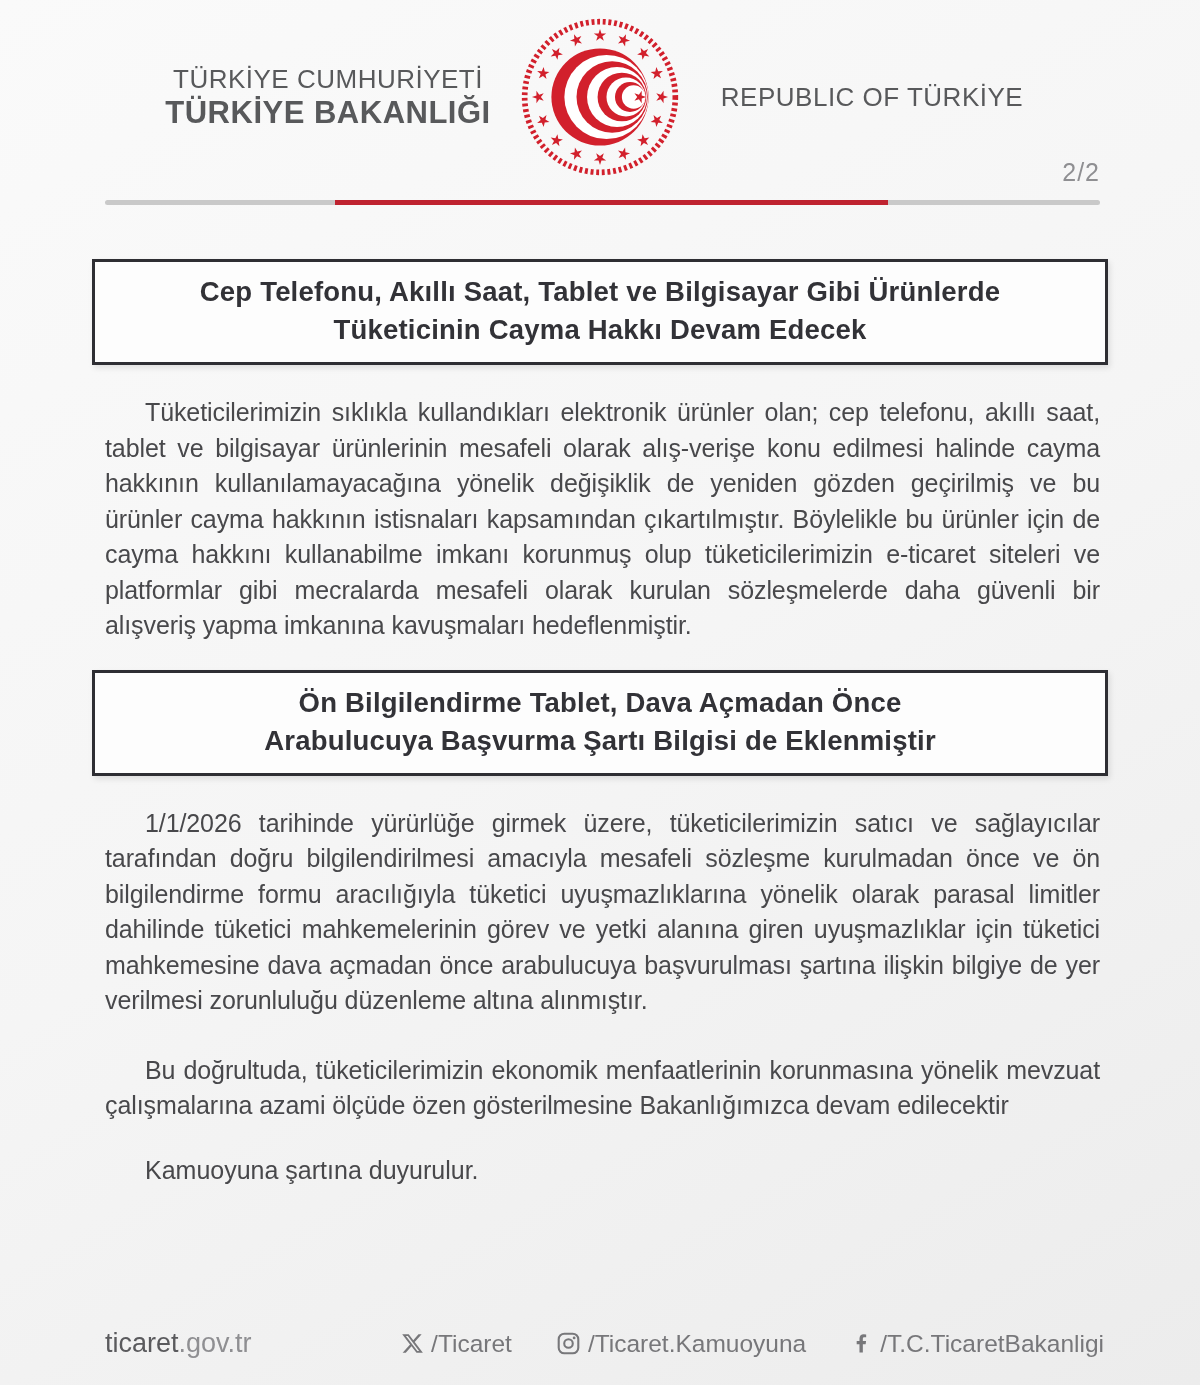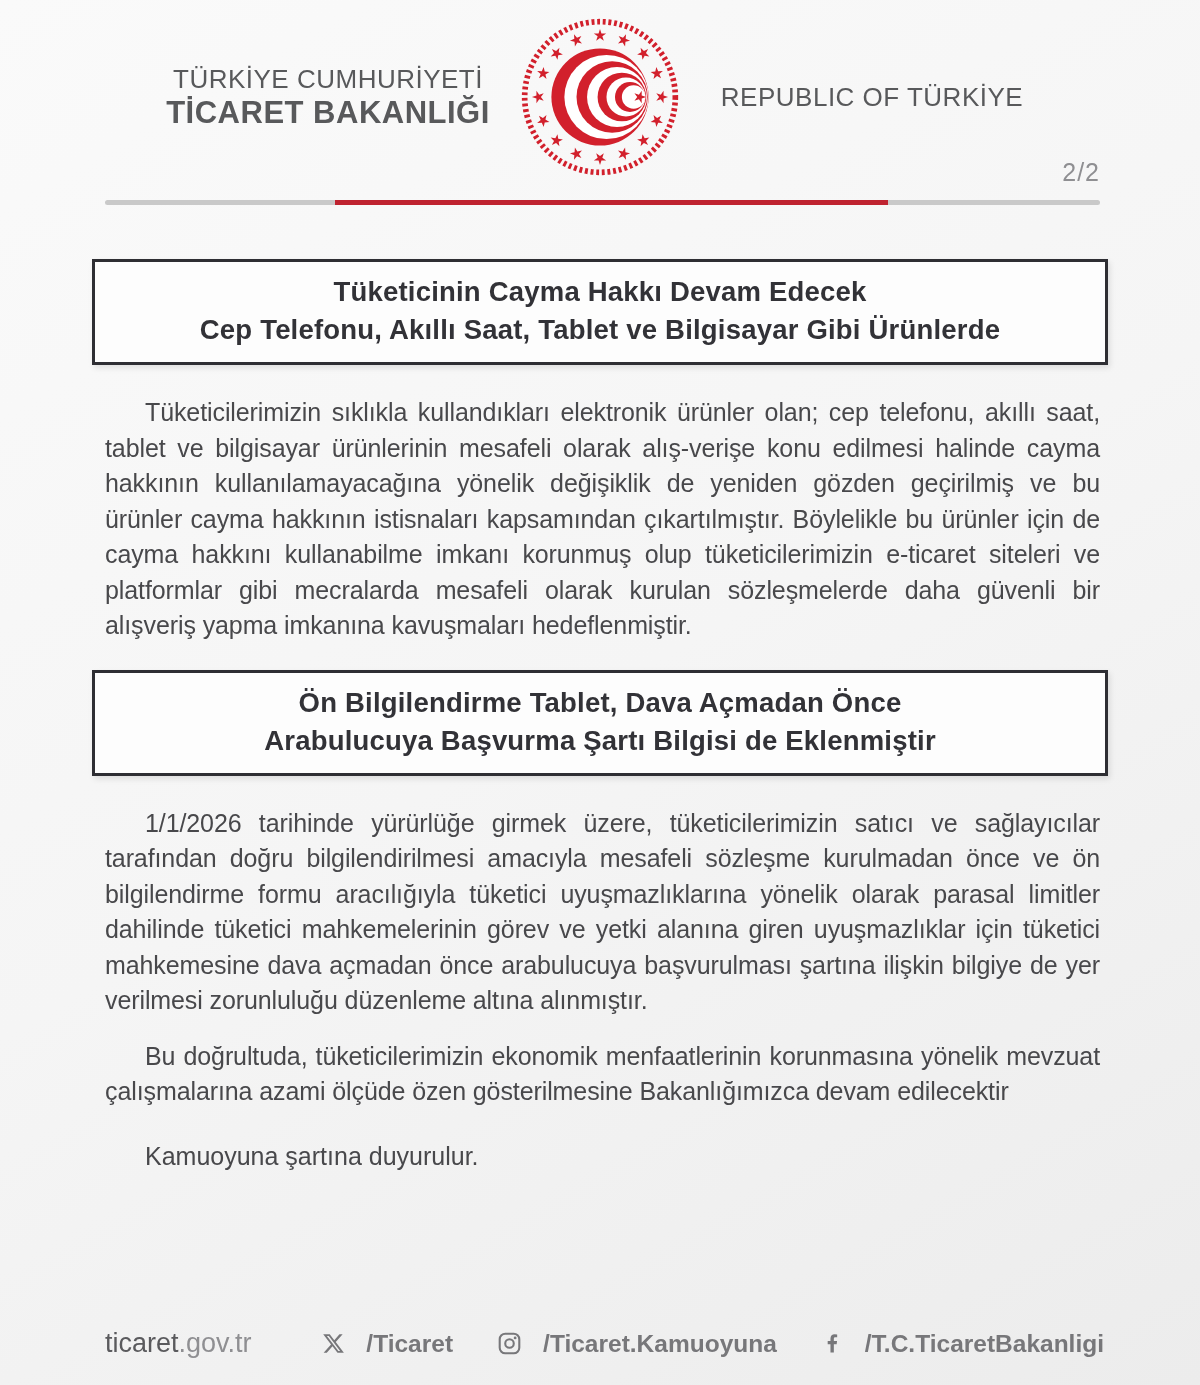--- a/index.html
+++ b/index.html
@@ -67,49 +67,49 @@
   .title-box.second{margin-top:26px;}
 
   
   .para{
     width:995px;margin:30px 0 0 105px;
     font-size:25px;line-height:35.5px;
     color:var(--body-text);
     text-align:justify;text-indent:40px;
     letter-spacing:-0.1px;
   }
-  .para.gap{margin-top:20px;}
+  .para.gap{margin-top:34px;}
   .closing{
     width:995px;margin:32px 0 0 105px;
     font-size:25px;color:var(--body-text);text-indent:40px;
   }
 
   
   .footer{
     position:absolute;left:105px;right:96px;bottom:26px;
     display:flex;justify-content:space-between;align-items:center;
   }
   .website{font-size:27px;color:var(--muted-gray);text-decoration:none;}
   .website .site-bold{font-weight:400;color:#5a5a5d;}
   .social-row{display:flex;align-items:center;gap:44px;}
-  .social-item{display:flex;align-items:center;gap:21px;color:var(--footer-gray);
-    font-size:24.5px;text-decoration:none;font-weight:bold;}
+  .social-item{display:flex;align-items:center;gap:7px;color:var(--footer-gray);
+    font-size:24.5px;text-decoration:none;}
   .social-item svg{display:block;}
   .soc-fill{fill:var(--footer-gray);}
   .soc-stroke{stroke:var(--footer-gray);fill:none;}
 </style>
 </head>
 <body>
 
 <div class="page">
 
   <div class="header">
     <div class="org-block">
       <div class="org-line1">TÜRKİYE CUMHURİYETİ</div>
-      <div class="org-line2">TİCARET BAKANLIĞI</div>
+      <div class="org-line2">TÜRKİYE BAKANLIĞI</div>
     </div>
 
     <div class="logo-wrap">
       <svg viewBox="-100 -100 200 200" width="162" height="162" aria-hidden="true">
         <defs>
           <path id="star" d="M0,-1 L0.2245,-0.309 L0.9511,-0.309 L0.3633,0.118 L0.5878,0.809 L0,0.382 L-0.5878,0.809 L-0.3633,0.118 L-0.9511,-0.309 L-0.2245,-0.309 Z"></path>
         </defs>
         <circle r="93" class="logo-red-stroke" stroke-width="7" stroke-dasharray="3.6 3.4"></circle>
         <g id="star-ring">
             <use href="#star" transform="rotate(0) translate(0,-76) scale(8)" class="logo-red-fill"></use>
@@ -148,22 +148,22 @@
 
   <div class="page-indicator">2/2</div>
 
   <div class="divider">
     <div class="seg-gray-l"></div>
     <div class="seg-red"></div>
     <div class="seg-gray-r"></div>
   </div>
 
   <div class="title-box">
+    <div class="t-line">Cep Telefonu, Akıllı Saat, Tablet ve Bilgisayar Gibi Ürünlerde</div>
     <div class="t-line">Tüketicinin Cayma Hakkı Devam Edecek</div>
-    <div class="t-line">Cep Telefonu, Akıllı Saat, Tablet ve Bilgisayar Gibi Ürünlerde</div>
   </div>
 
   <p class="para">Tüketicilerimizin sıklıkla kullandıkları elektronik ürünler olan; cep telefonu, akıllı saat, tablet ve bilgisayar ürünlerinin mesafeli olarak alış-verişe konu edilmesi halinde cayma hakkının kullanılamayacağına yönelik değişiklik de yeniden gözden geçirilmiş ve bu ürünler cayma hakkının istisnaları kapsamından çıkartılmıştır. Böylelikle bu ürünler için de cayma hakkını kullanabilme imkanı korunmuş olup tüketicilerimizin e-ticaret siteleri ve platformlar gibi mecralarda mesafeli olarak kurulan sözleşmelerde daha güvenli bir alışveriş yapma imkanına kavuşmaları hedeflenmiştir.</p>
 
   <div class="title-box second">
     <div class="t-line">Ön Bilgilendirme Tablet, Dava Açmadan Önce</div>
     <div class="t-line">Arabulucuya Başvurma Şartı Bilgisi de Eklenmiştir</div>
   </div>
 
   <p class="para">1/1/2026 tarihinde yürürlüğe girmek üzere, tüketicilerimizin satıcı ve sağlayıcılar tarafından doğru bilgilendirilmesi amacıyla mesafeli sözleşme kurulmadan önce ve ön bilgilendirme formu aracılığıyla tüketici uyuşmazlıklarına yönelik olarak parasal limitler dahilinde tüketici mahkemelerinin görev ve yetki alanına giren uyuşmazlıklar için tüketici mahkemesine dava açmadan önce arabulucuya başvurulması şartına ilişkin bilgiye de yer verilmesi zorunluluğu düzenleme altına alınmıştır.</p>

